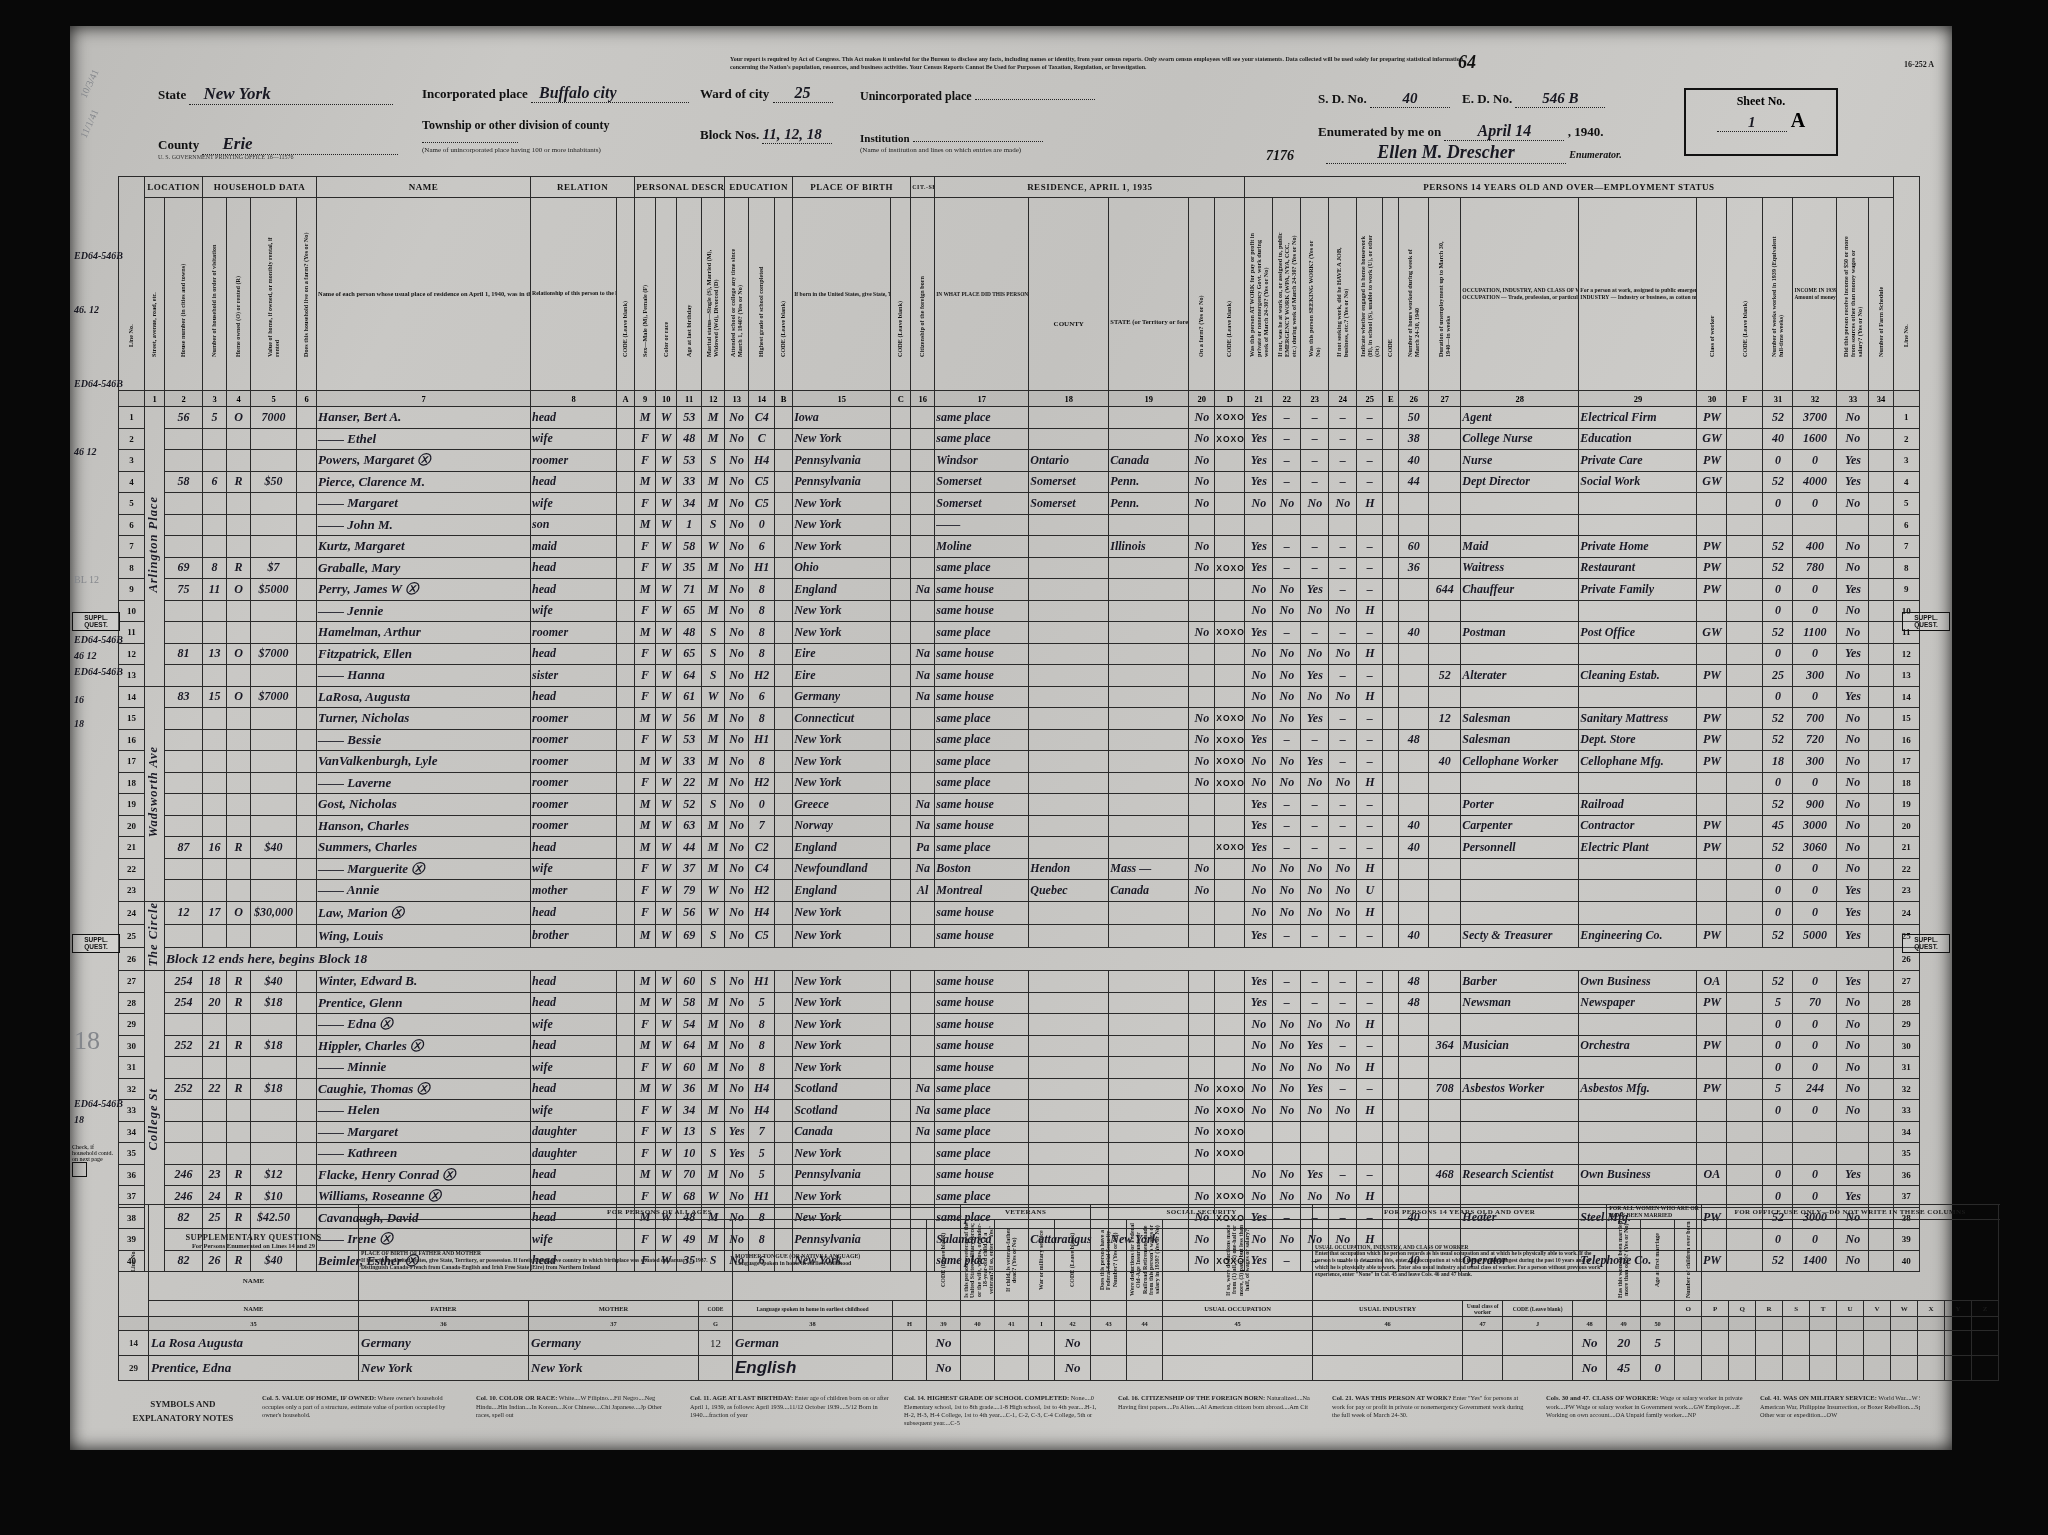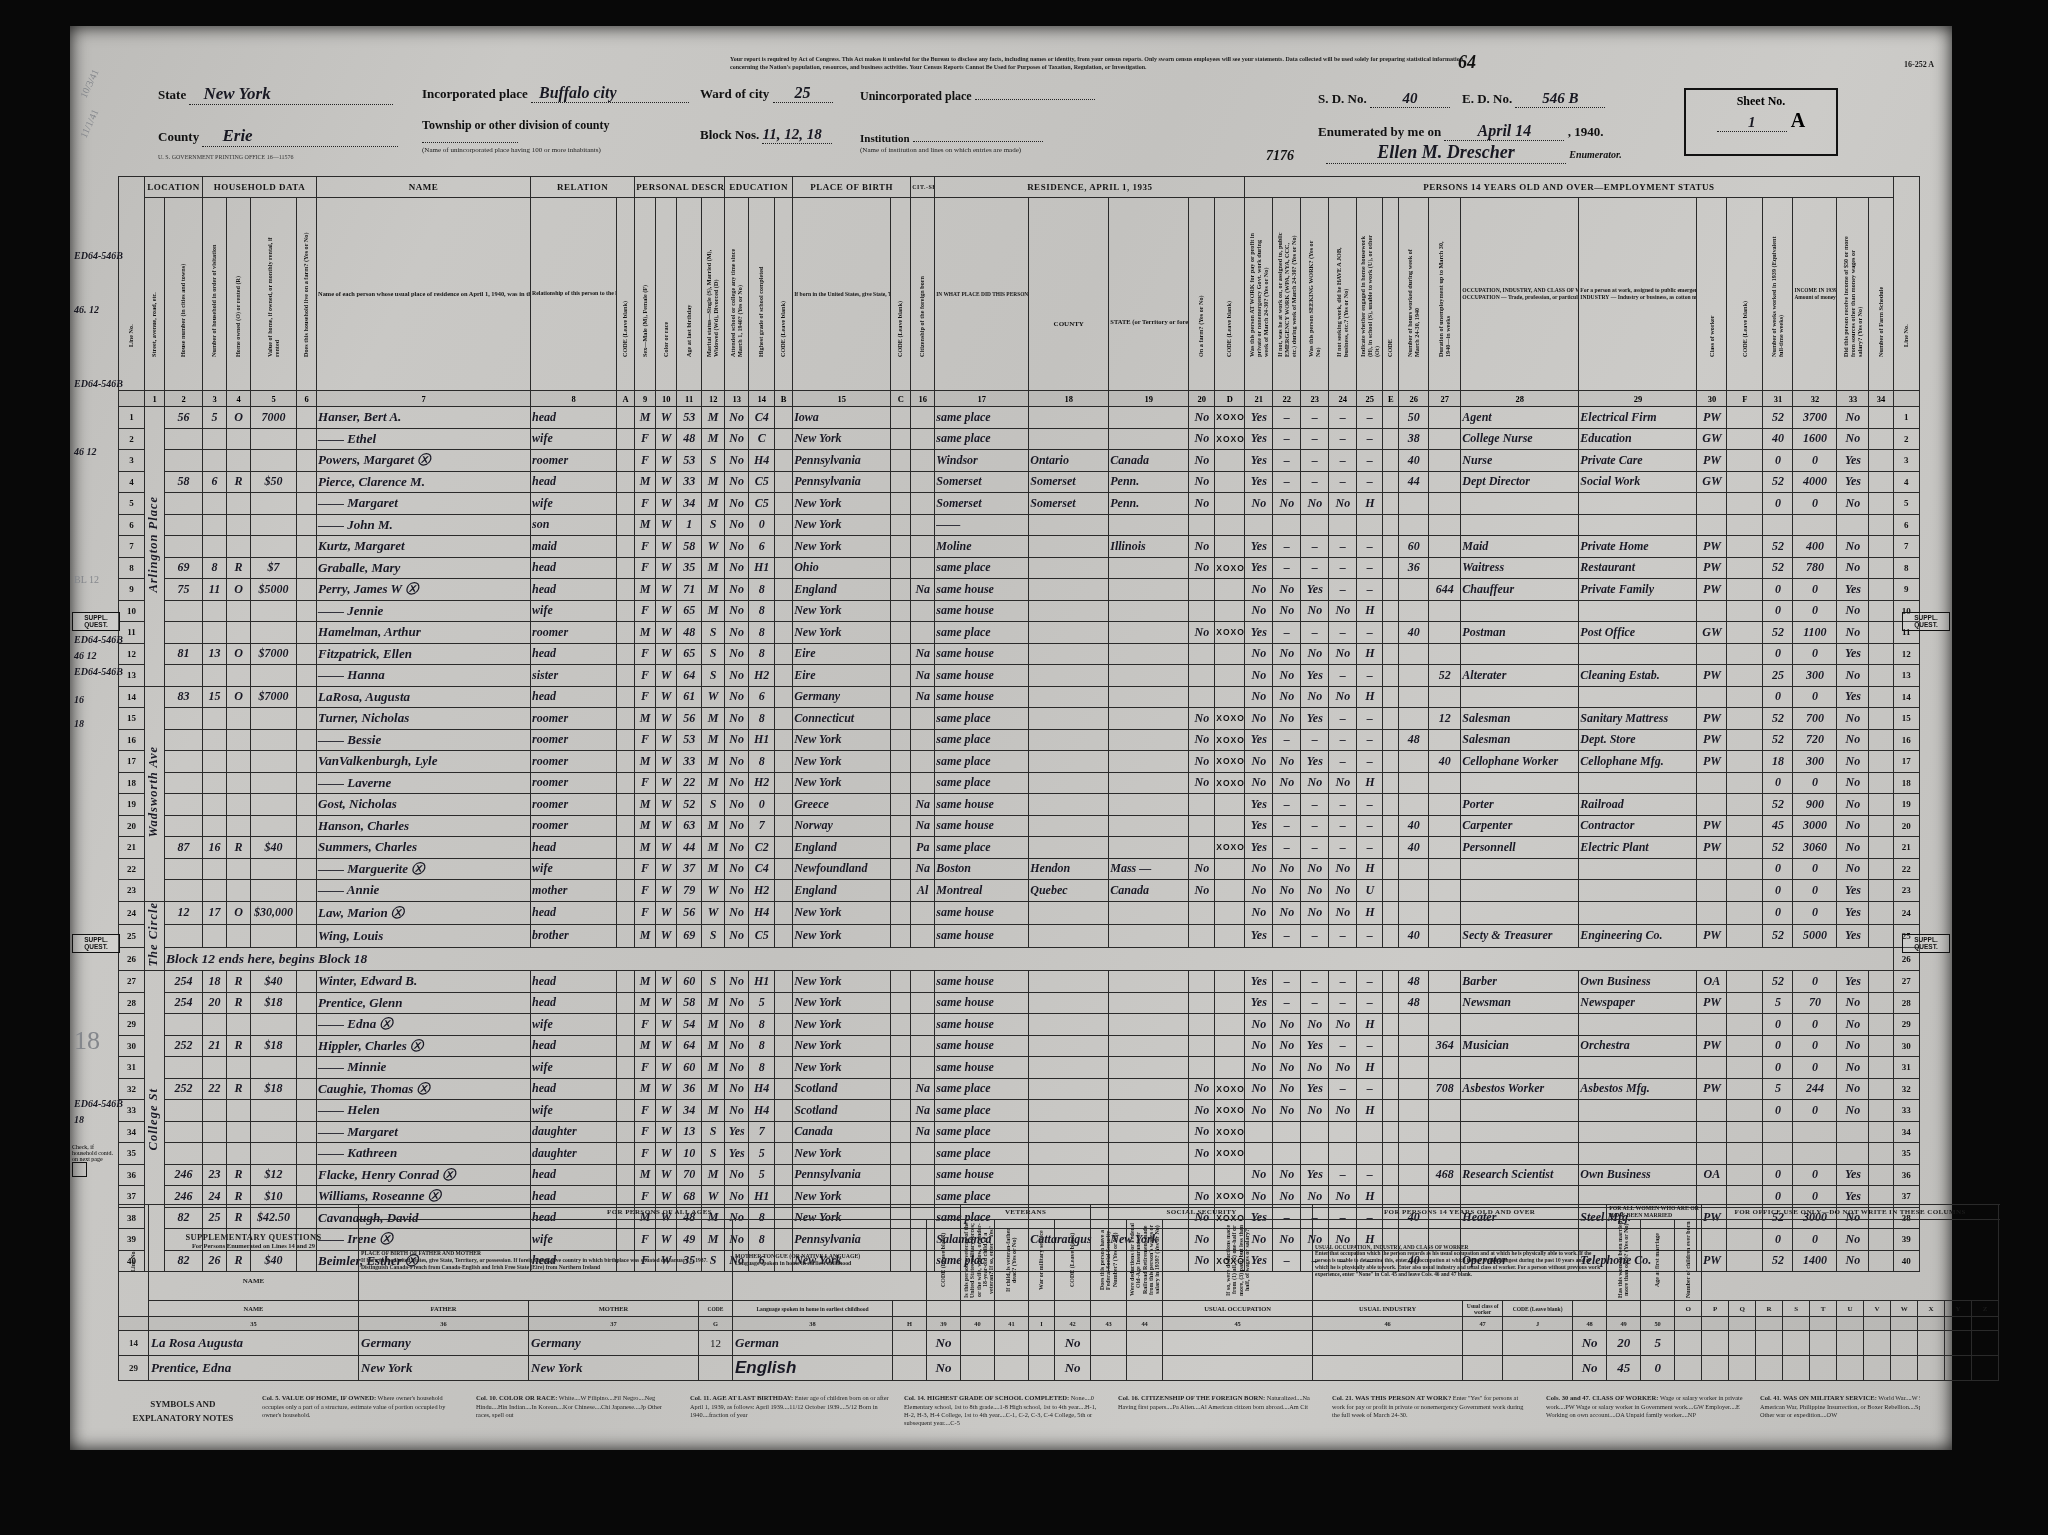--- a/index.html
+++ b/index.html
@@ -69,21 +69,21 @@
 
   <div class="abs pr" style="right:18px;top:34px;font-size:8px;font-weight:bold">16-252 A</div>
 
   <div class="legal" style="left:660px;top:30px">Your report is required by Act of Congress.  This Act makes it unlawful for the Bureau to disclose any facts, including names or identity, from your census reports.  Only sworn census employees will see your statements.  Data collected will be used solely for preparing statistical information concerning the Nation's population, resources, and business activities.  Your Census Reports Cannot Be Used for Purposes of Taxation, Regulation, or Investigation.</div>
 
 
   <div class="hfield" style="left:88px;top:58px">
     <span class="hlabel">State</span>
     <span class="dotline hw" style="width:190px;font-size:17px;padding-left:14px">New York</span>
   </div>
-  <div class="hfield" style="left:88px;top:100px">
+  <div class="hfield" style="left:88px;top:108px">
     <span class="hlabel">County</span>
     <span class="dotline hw" style="width:176px;font-size:17px;padding-left:20px">Erie</span>
   </div>
   <div class="hfield" style="left:88px;top:128px;font-size:6px;color:#333">U. S. GOVERNMENT PRINTING OFFICE   16—11576</div>
 
   <div class="hfield" style="left:352px;top:58px">
     <span class="hlabel">Incorporated place</span>
     <span class="dotline hw" style="width:150px;font-size:16px;padding-left:8px">Buffalo city</span>
   </div>
   <div class="hfield" style="left:352px;top:92px;width:260px;line-height:1.1">

